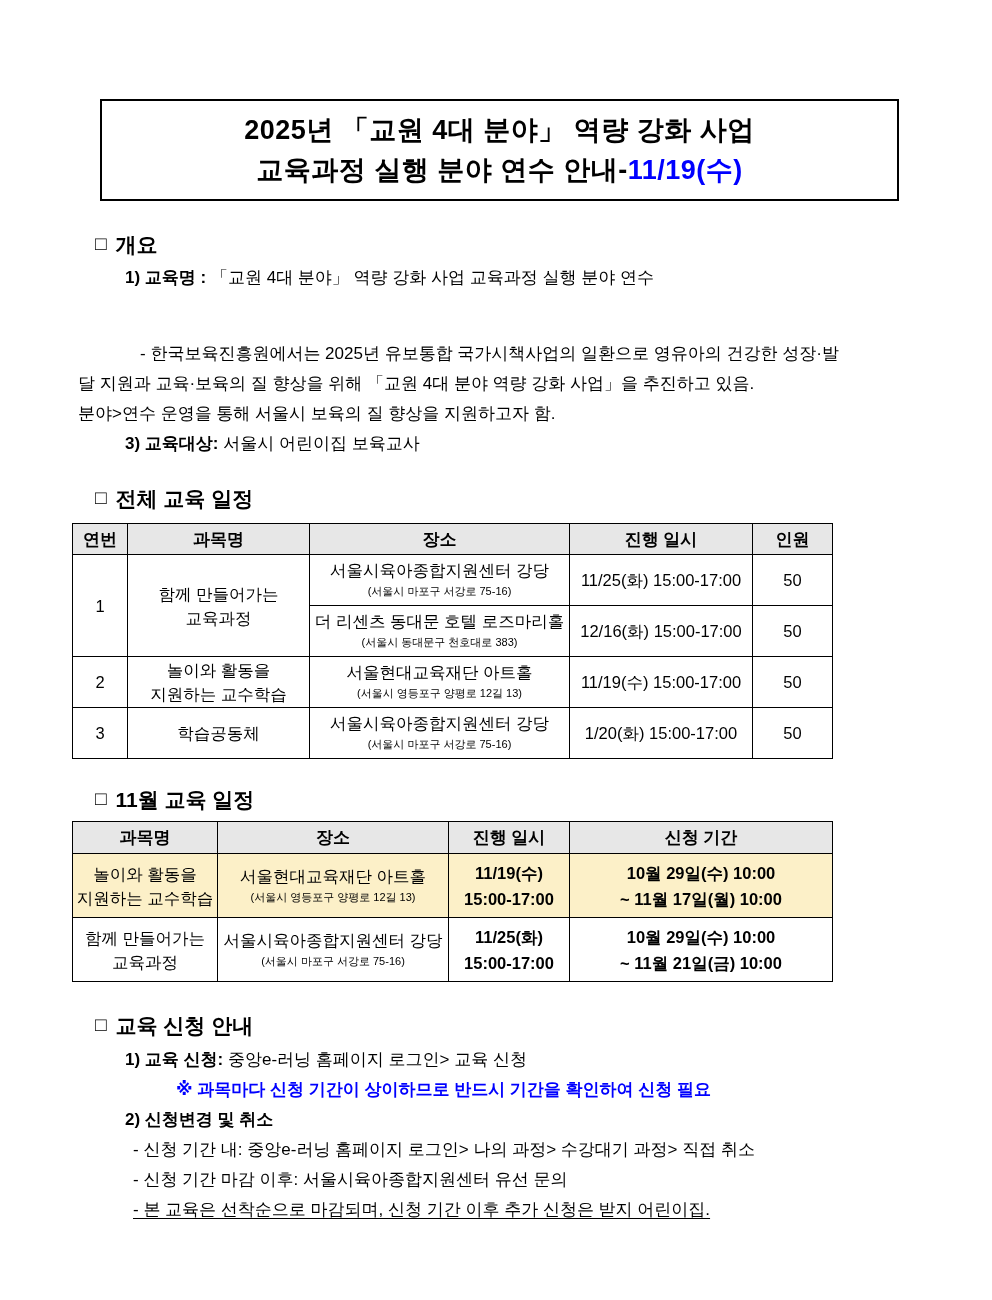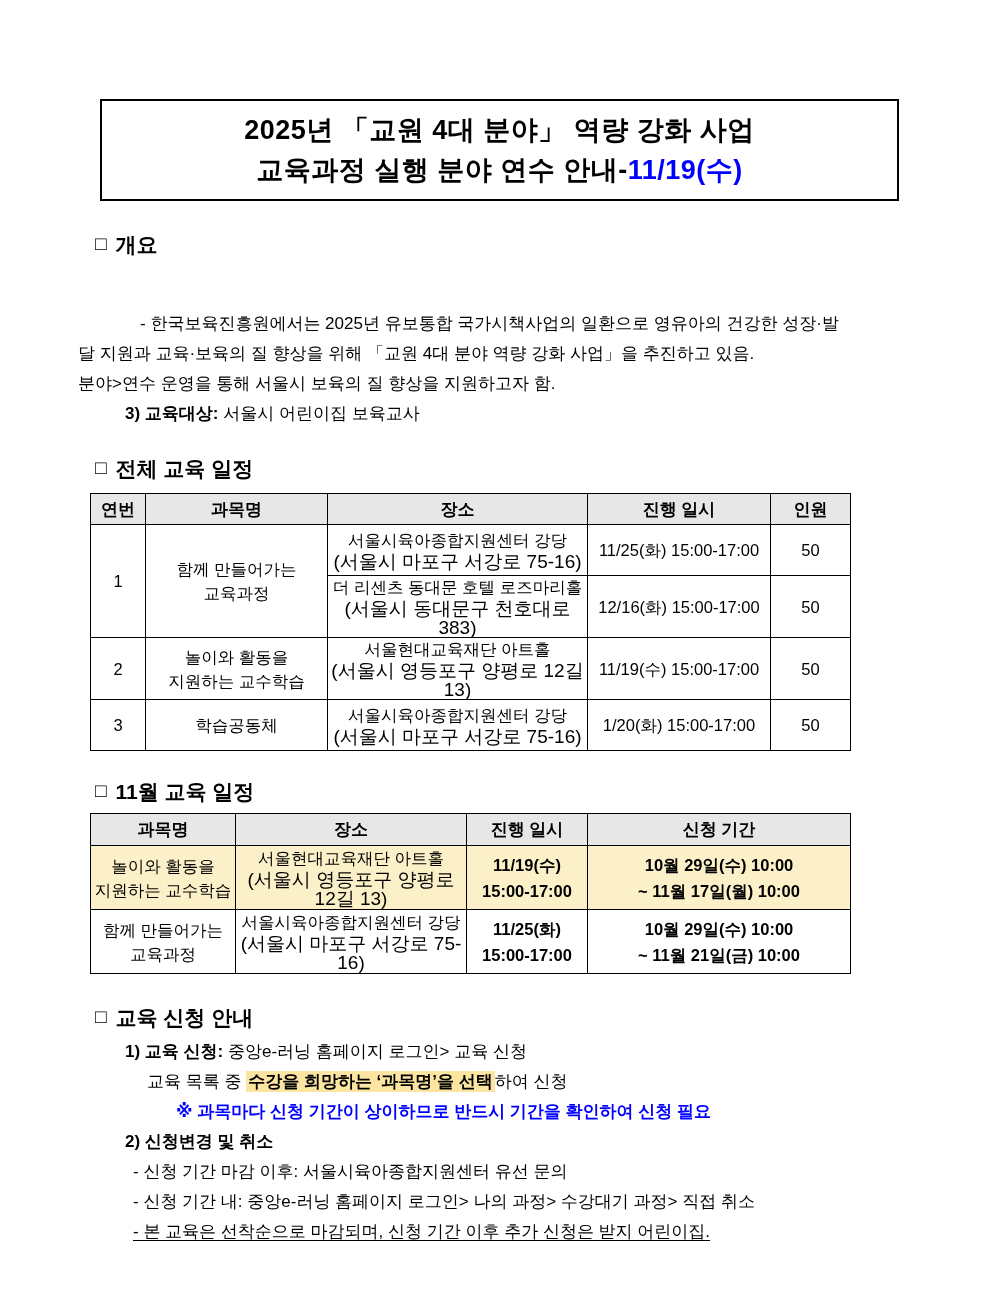--- a/index.html
+++ b/index.html
@@ -33,34 +33,34 @@
   .ind1 { padding-left:125px; }   
   .ind2 { padding-left:140px;margin-top:46px; }   
   .ind3 { padding-left:78px; }   
   .ind4 { padding-left:147px; }   
   .ind5 { padding-left:152px;margin-left:24px; }   
   .ind6 { padding-left:133px; }   
 
   .hl { background:#FBE5A0; font-weight:bold; padding:1px 2px; }
   .ul { text-decoration:underline; text-underline-offset:3px; }
 
-  table { border-collapse:collapse; margin-left:90px; table-layout:fixed; }
+  table { border-collapse:collapse; margin-left:72px; table-layout:fixed; }
   table, th, td { border:1.6px solid #000; }
   th {
     background:#E7E7E7; font-size:17px; font-weight:bold;
     text-align:center; vertical-align:middle;
   }
   td { text-align:center; vertical-align:middle; font-size:16.5px; line-height:24px; }
   .t1 { width:760px; }
   .t1 th { height:31px; }
   .t1 .r { height:51px; }
   .t2 { width:760px; }
   .t2 th { height:32px; }
   .t2 .r { height:64px; }
-  .addr { font-size:19px; line-height:19px; }
+  .addr { font-size:11px; line-height:19px; }
   .vname { font-size:16.5px; line-height:23px; }
   .ylw td { background:#FCF0C8; }
   .t2 .dt, .t2 .pd { font-weight:bold; font-size:16.5px; line-height:26px; } .gap-m { height:24px; } .gap-l { height:26px; }
 </style>
 </head>
 <body>
 
 <div class="page">
 
   <div class="title-box">
@@ -69,20 +69,21 @@
   </div>
 
   <div class="flow">
     <div class="gap-l" style="height:25px;"></div>
 
     <div class="sec-heading">
       <span class="sq">□</span>
       <span>개요</span>
     </div>
     <div style="height:5px;"></div>
+    <div class="line ind1"><span class="b">1) 교육명 :</span> <span>「교원 4대 분야」 역량 강화 사업 교육과정 실행 분야 연수</span></div>
     <div class="line ind2">- 한국보육진흥원에서는 2025년 유보통합 국가시책사업의 일환으로 영유아의 건강한 성장·발</div>
     <div class="line ind3">달 지원과 교육·보육의 질 향상을 위해 「교원 4대 분야 역량 강화 사업」을 추진하고 있음.</div>
     <div class="line ind3">분야&gt;연수 운영을 통해 서울시 보육의 질 향상을 지원하고자 함.</div>
     <div class="line ind1"><span class="b">3) 교육대상:</span> <span>서울시 어린이집 보육교사</span></div>
 
     <div class="gap-m" style="height:26px;"></div>
 
     <div class="sec-heading">
       <span class="sq">□</span>
       <span>전체 교육 일정</span>
@@ -214,21 +215,20 @@
       </table>
 
     <div class="gap-m" style="height:30px;"></div>
 
     <div class="sec-heading">
       <span class="sq">□</span>
       <span>교육 신청 안내</span>
     </div>
     <div style="height:6px;"></div>
     <div class="line ind1"><span class="b">1) 교육 신청:</span> <span>중앙e-러닝 홈페이지 로그인&gt; 교육 신청</span></div>
-    <div class="line ind4"><span>교육 목록 중 </span><span class="hl">수강을 희망하는 ‘과목명’을 선택</span><span>하여 신청</span></div>
     <div class="line ind5 blue b">※ 과목마다 신청 기간이 상이하므로 반드시 기간을 확인하여 신청 필요</div>
     <div class="line ind1 b">2) 신청변경 및 취소</div>
+    <div class="line ind6">- 신청 기간 내: 중앙e-러닝 홈페이지 로그인&gt; 나의 과정&gt; 수강대기 과정&gt; 직접 취소</div>
     <div class="line ind6">- 신청 기간 마감 이후: 서울시육아종합지원센터 유선 문의</div>
-    <div class="line ind6">- 신청 기간 내: 중앙e-러닝 홈페이지 로그인&gt; 나의 과정&gt; 수강대기 과정&gt; 직접 취소</div>
     <div class="line ind6 ul">- 본 교육은 선착순으로 마감되며, 신청 기간 이후 추가 신청은 받지 어린이집.</div>
   </div>
 
 </div>
 
 </body></html>

